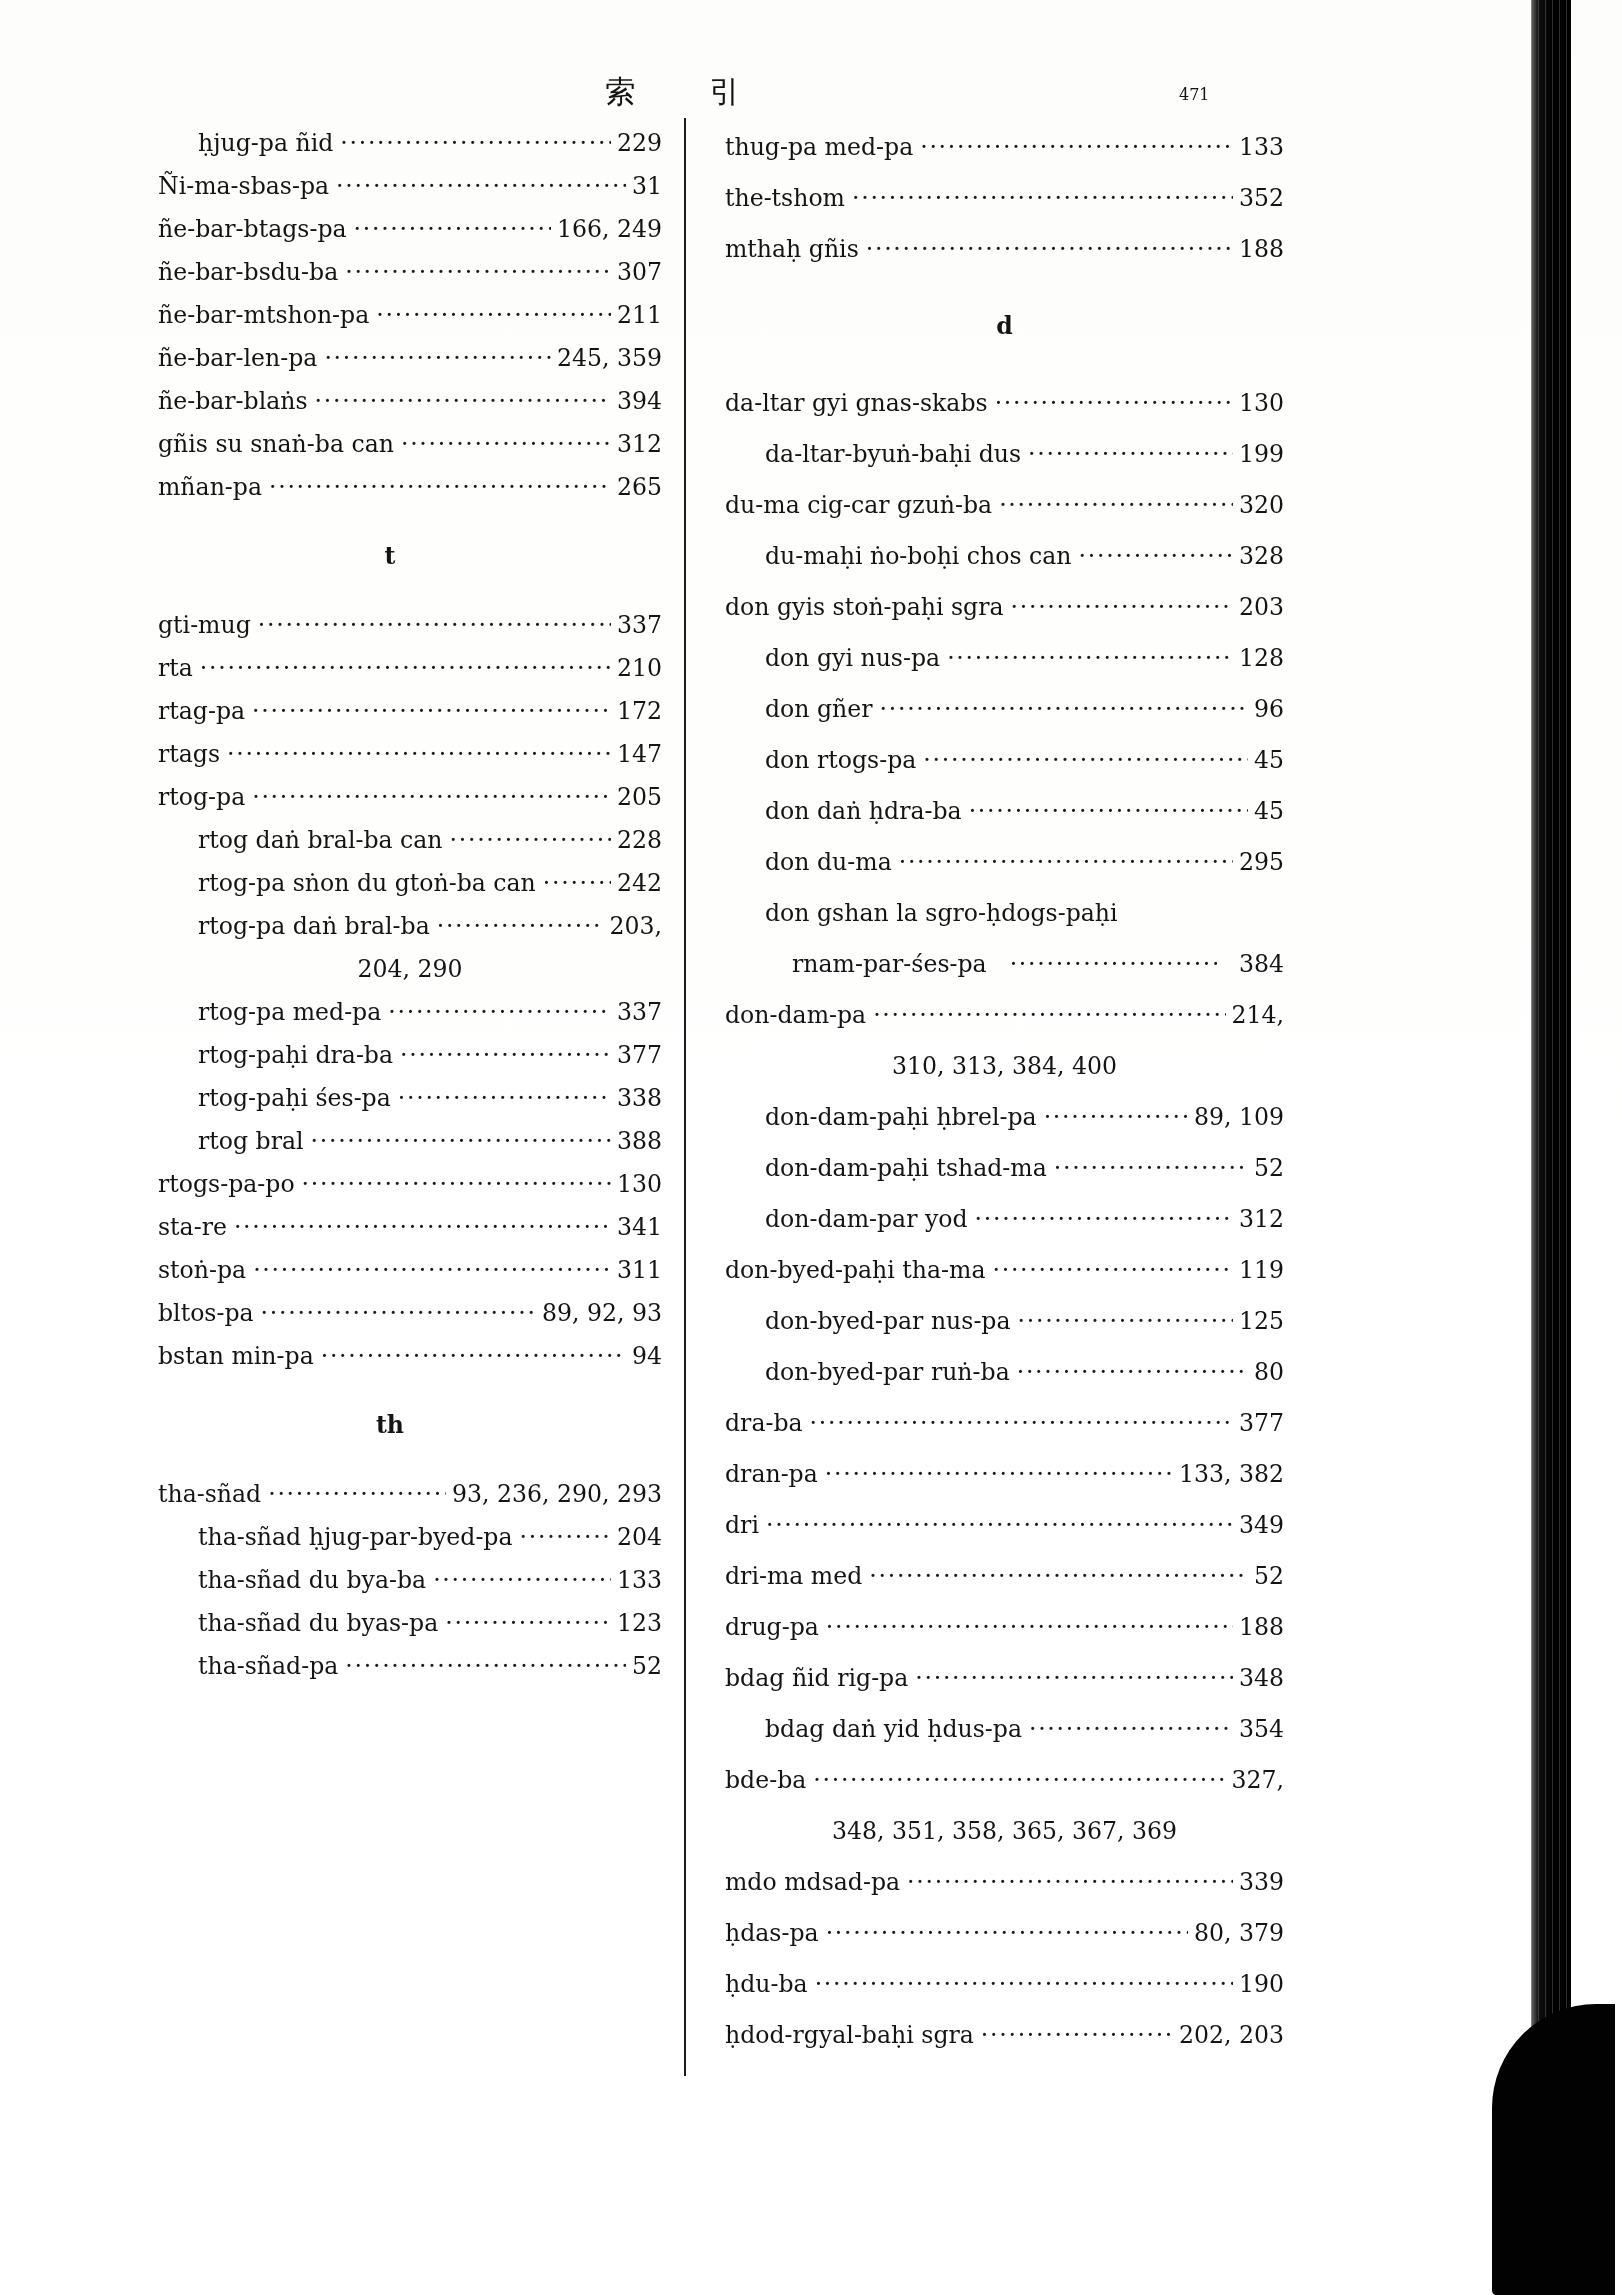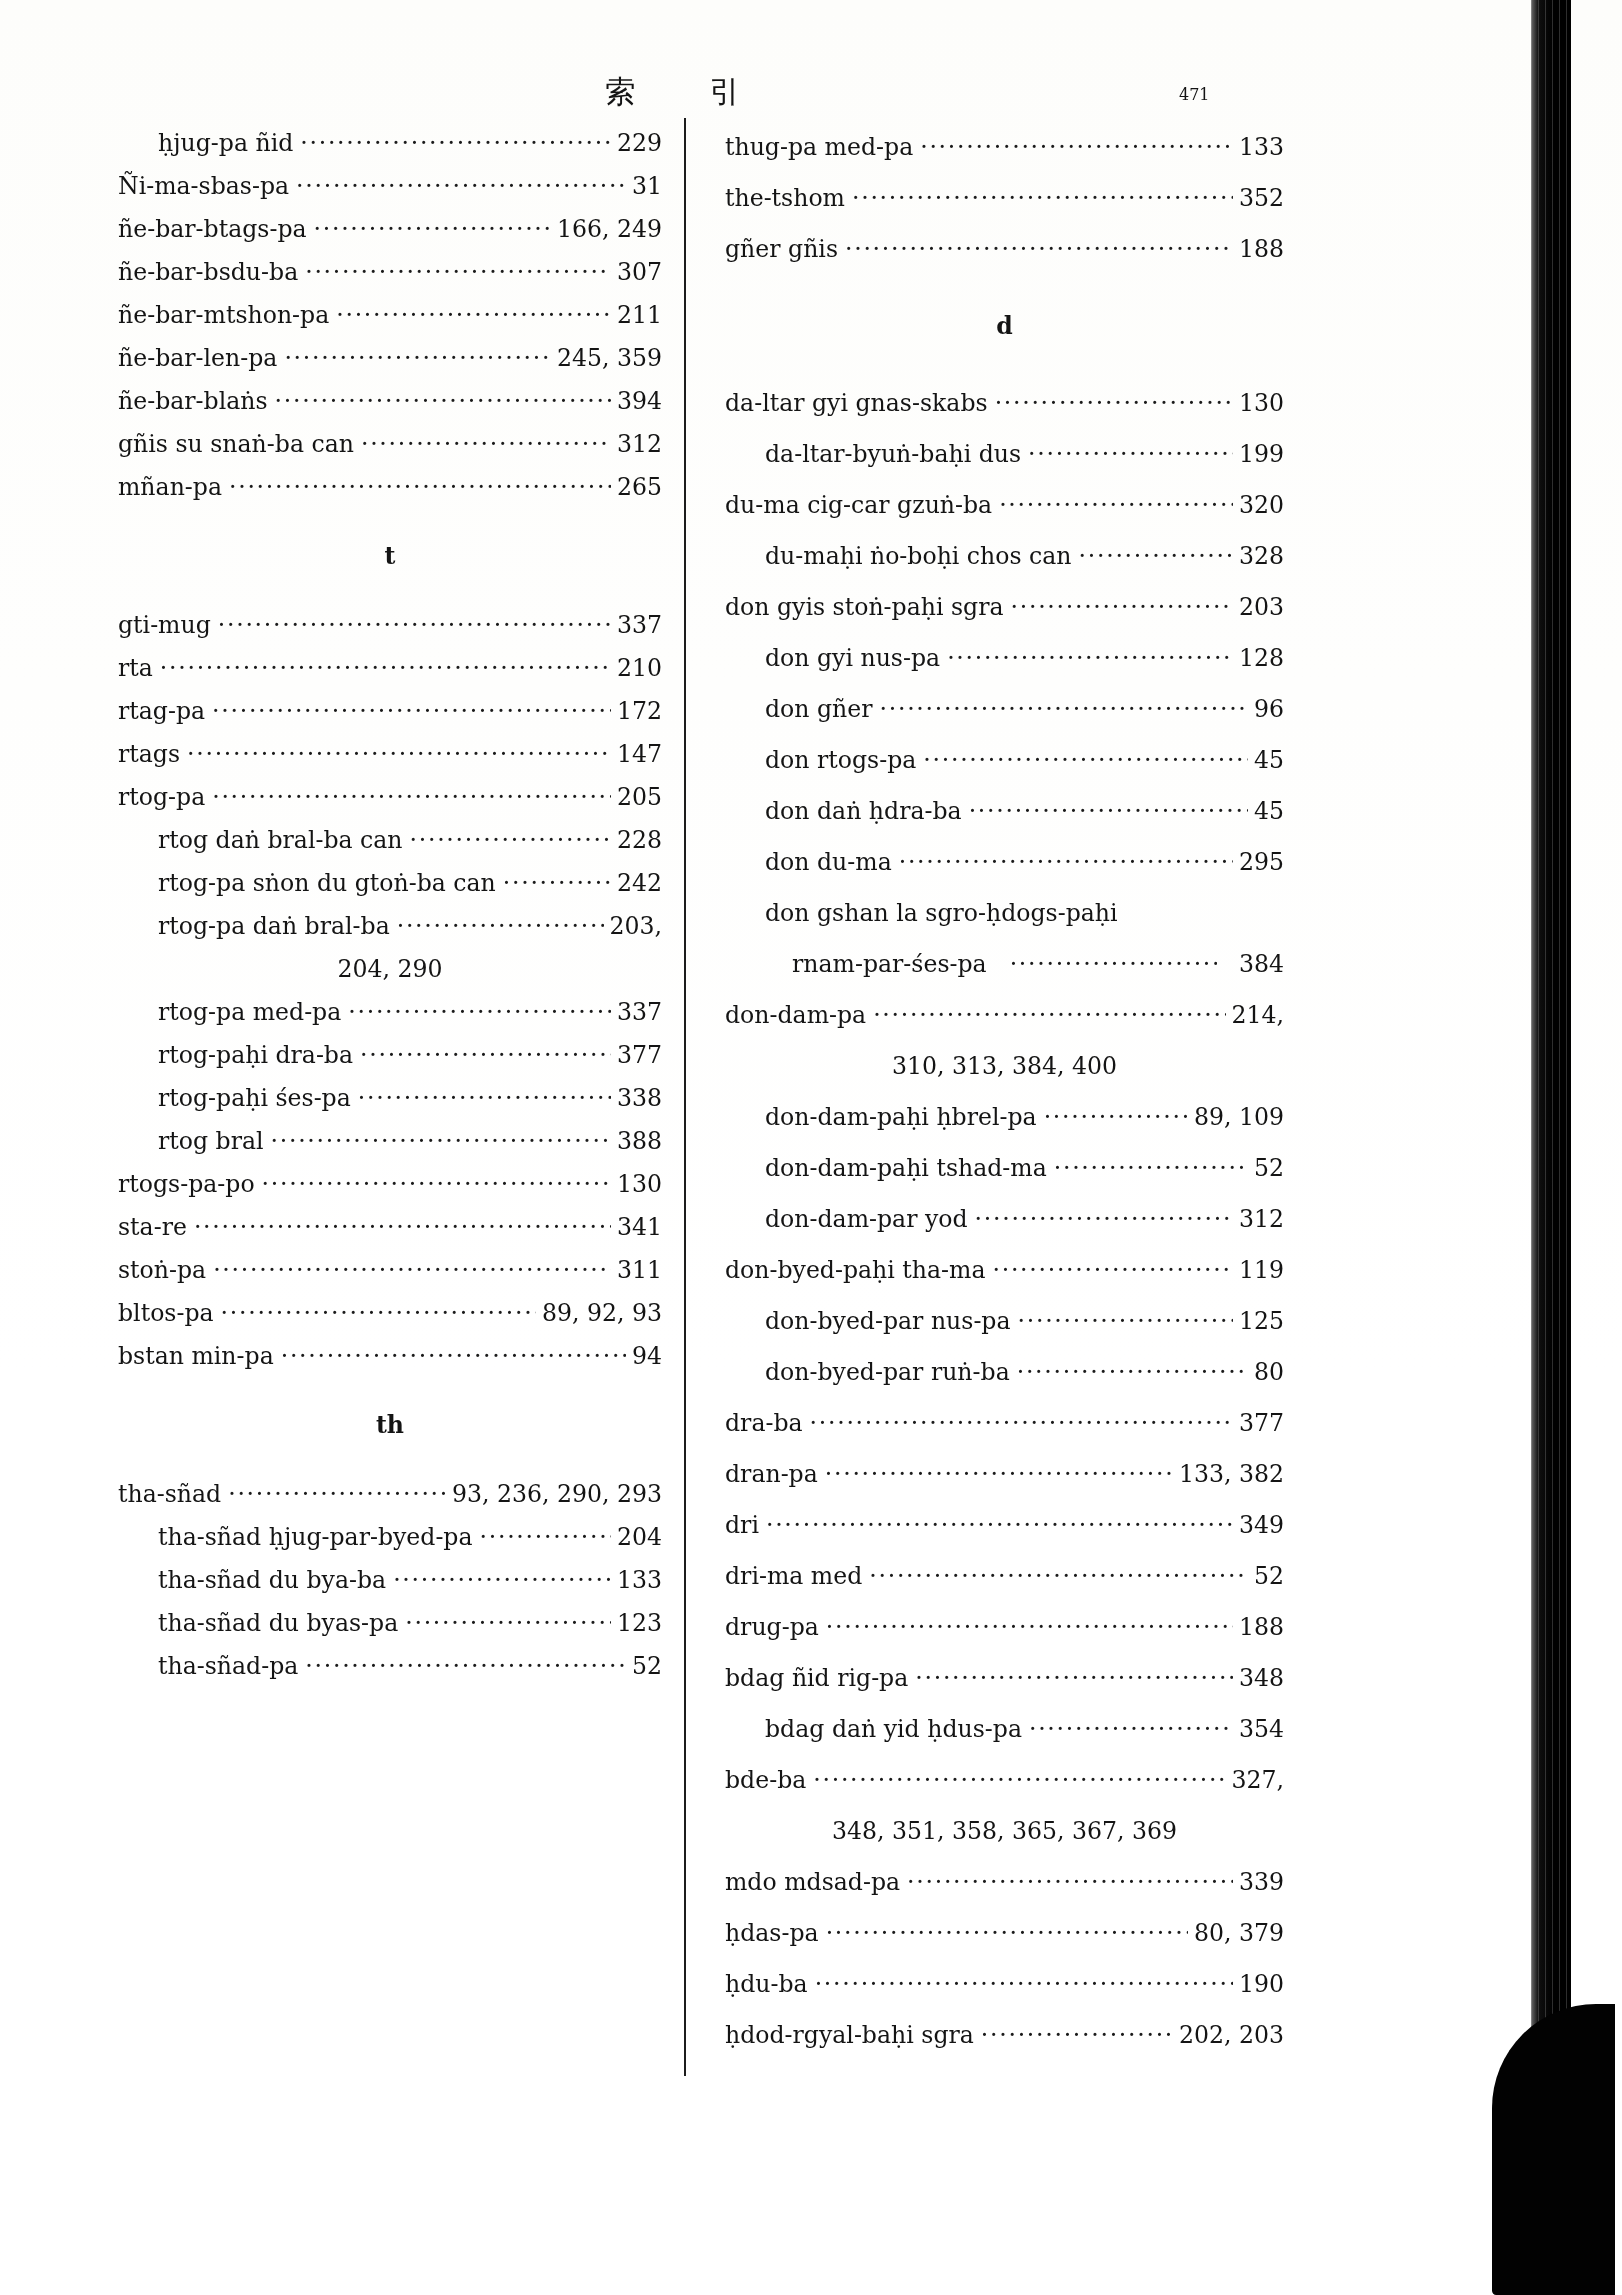--- a/index.html
+++ b/index.html
@@ -33,21 +33,21 @@
     font-size: 16px;
     line-height: 26px;
   }
   .column {
     position: absolute;
     top: 122px;
     font-size: 23.6px;
   }
   .column-left  { left: 118px;  width: 544px; }
   .column-right { left: 725px; width: 559px; }
-  .column-left  .row { height: 43px; line-height: 43px; }
+  .column-left  .row { height: 43px; line-height: 43px; margin-left: 40px; }
   .column-right .row { height: 51px; line-height: 51px; }
   .row { display: flex; align-items: baseline; }
   .row.indent-1 { padding-left: 40px; }
   .row.indent-2 { padding-left: 67px; gap: 16px; }
   .term  { white-space: nowrap; }
   .pages { white-space: nowrap; }
   .dots {
     flex: 1 1 auto;
     overflow: hidden;
     white-space: nowrap;
@@ -279,21 +279,21 @@
         <span class="term">thug-pa med-pa</span>
         <span class="dots"></span>
         <span class="pages">133</span>
       </div>
       <div class="row entry indent-0">
         <span class="term">the-tshom</span>
         <span class="dots"></span>
         <span class="pages">352</span>
       </div>
       <div class="row entry indent-0">
-        <span class="term">gñer gñis</span>
+        <span class="term">mthaḥ gñis</span>
         <span class="dots"></span>
         <span class="pages">188</span>
       </div>
       <div class="row section">
         <span>d</span>
       </div>
       <div class="row entry indent-0">
         <span class="term">da-ltar gyi gnas-skabs</span>
         <span class="dots"></span>
         <span class="pages">130</span>

